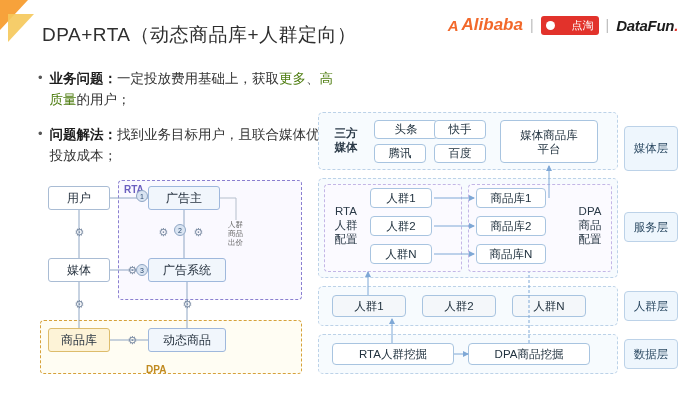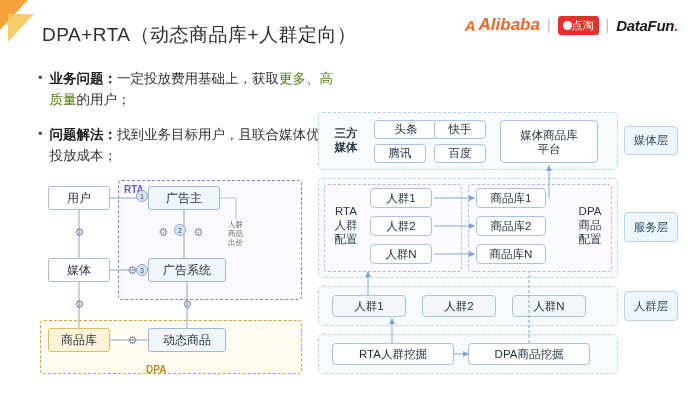--- a/index.html
+++ b/index.html
@@ -46,21 +46,21 @@
   .logo-ali {
     display: flex; align-items: center; gap: 3px;
     font-size: 17px; font-weight: bold; color: #f2682a;
     font-style: italic;
   }
   .logo-ali .mark {
     font-size: 15px; font-weight: bold; font-style: italic;
   }
   .logo-sep { color: #bbb; font-size: 14px; }
   .logo-dt-box {
-    display: flex; align-items: center; gap: 0;
+    display: flex; align-items: center; gap: 17px;
     background: #e2322b; color: #fff; border-radius: 3px;
     padding: 2px 5px; font-size: 11px; white-space: nowrap;
   }
   .logo-dt-box .dot {
     width: 9px; height: 9px; border-radius: 50%;
     background: #fff; display: inline-block;
   }
   .logo-datafun {
     font-size: 15px; font-weight: bold; color: #1d1d1d;
     font-style: italic; letter-spacing: -.3px;
@@ -280,21 +280,21 @@
   <span class="gear" style="left:86px; top:166px;">⚙</span>
 
   <span class="numdot" style="left:96px; top:22px;">1</span>
   <span class="numdot" style="left:134px; top:56px;">2</span>
   <span class="numdot" style="left:96px; top:96px;">3</span>
 </div>
 
 <div class="right-panel">
 
   <div class="layer" style="top:0; height:58px;"></div>
-  <div class="layer-tag" style="top:14px; height:29px;">媒体层</div>
+  <div class="layer-tag" style="top:14px; height:45px;">媒体层</div>
   <div class="sidelabel" style="left:8px; top:14px; width:40px;font-weight:bold;">
     <span>三方</span><br>
     <span>媒体</span>
   </div>
   <div class="rbox" style="left:56px; top:8px;  width:64px; height:19px;">头条</div>
   <div class="rbox" style="left:116px; top:8px; width:52px; height:19px;">快手</div>
   <div class="rbox" style="left:56px; top:32px;  width:52px; height:19px;">腾讯</div>
   <div class="rbox" style="left:116px; top:32px; width:52px; height:19px;">百度</div>
   <div class="rbox" style="left:182px; top:8px; width:98px; height:43px; flex-direction:column; line-height:14px;">
     <span>媒体商品库</span>
@@ -326,20 +326,21 @@
   <div class="rbox" style="left:158px; top:104px; width:70px; height:20px;">商品库2</div>
   <div class="rbox" style="left:158px; top:132px; width:70px; height:20px;">商品库N</div>
 
   <div class="layer" style="top:174px; height:40px;"></div>
   <div class="layer-tag" style="top:179px; height:30px;">人群层</div>
   <div class="rbox grey" style="left:14px;  top:183px; width:74px; height:22px;">人群1</div>
   <div class="rbox grey" style="left:104px; top:183px; width:74px; height:22px;">人群2</div>
   <div class="rbox grey" style="left:194px; top:183px; width:74px; height:22px;">人群N</div>
 
   <div class="layer" style="top:222px; height:40px;"></div>
+  <div class="layer-tag" style="top:227px; height:30px;">数据层</div>
   <div class="rbox" style="left:14px;  top:231px; width:122px; height:22px;">RTA人群挖掘</div>
   <div class="rbox" style="left:150px; top:231px; width:122px; height:22px;text-align:right;">DPA商品挖掘</div>
 
   <svg class="arrowsvg" width="360" height="268">
     <defs>
       <marker id="ah" markerWidth="6" markerHeight="6" refX="5" refY="3" orient="auto">
         <path d="M0,0 L6,3 L0,6 z" fill="#7fa8d6"></path>
       </marker>
       <marker id="ah2" markerWidth="6" markerHeight="6" refX="5" refY="3" orient="auto">
         <path d="M0,0 L6,3 L0,6 z" fill="#7fa8d6"></path>

